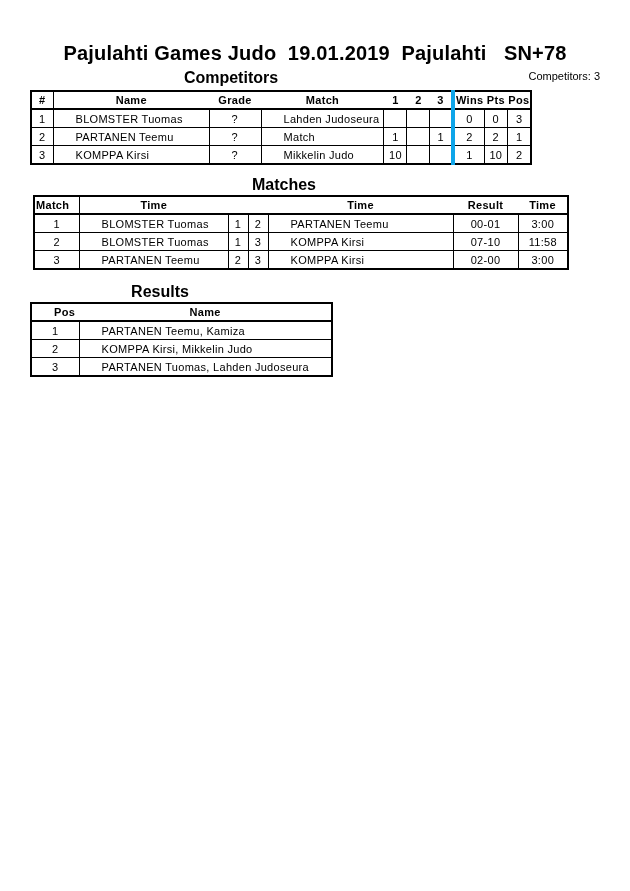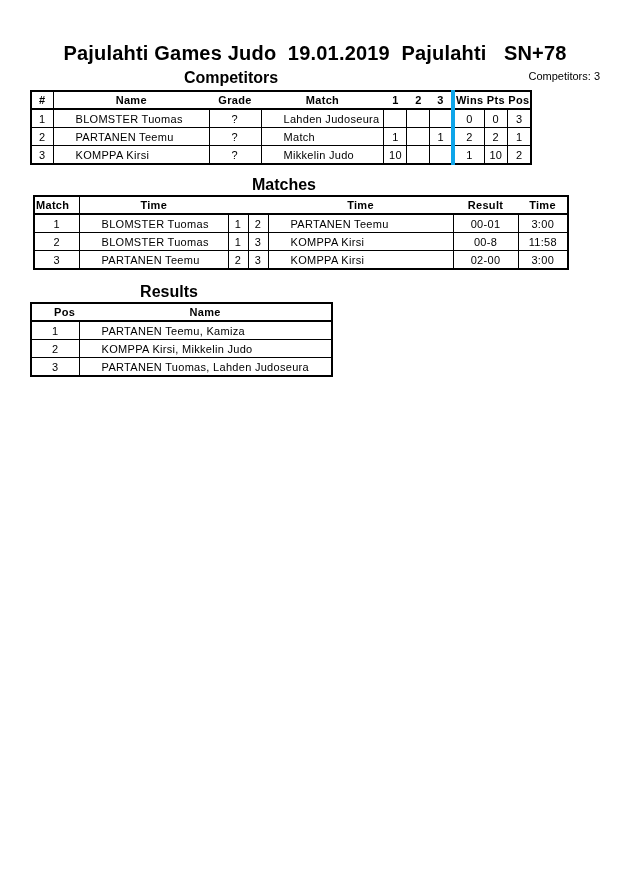--- a/index.html
+++ b/index.html
@@ -12,21 +12,21 @@
     position:absolute; top:42px; left:0; width:630px;
     text-align:center; font-size:20px; font-weight:bold;
     white-space:pre; letter-spacing:0.2px;
   }
   .sec-heading {
     position:absolute; font-size:16px; font-weight:bold;
     transform:translateX(-50%); white-space:nowrap;text-align:center;
   }
   #h-competitors { left:231px; top:69px; }
   #h-matches    { left:284px; top:176px; }
-  #h-results    { left:169px; top:283px; }
+  #h-results    { left:160px; top:283px; }
   .count-label { position:absolute; top:70px; right:30px; font-size:11px; }
 
   table {
     position:absolute; border-collapse:collapse; table-layout:fixed;
     background:#fff; border:2px solid #000;
   }
   #tbl-competitors { left:30px; top:90px; }
   #tbl-matches     { left:33px; top:195px; }
   #tbl-results     { left:30px; top:302px; }
 
@@ -148,21 +148,21 @@
       <td class="l">PARTANEN Teemu</td>
       <td>00-01</td>
       <td>3:00</td>
     </tr>
     <tr>
       <td>2</td>
       <td class="l">BLOMSTER Tuomas</td>
       <td class="tight">1</td>
       <td class="tight">3</td>
       <td class="l">KOMPPA Kirsi</td>
-      <td>00-8</td>
+      <td>07-10</td>
       <td>11:58</td>
     </tr>
     <tr>
       <td>3</td>
       <td class="l">PARTANEN Teemu</td>
       <td class="tight">2</td>
       <td class="tight">3</td>
       <td class="l">KOMPPA Kirsi</td>
       <td>02-00</td>
       <td>3:00</td>

